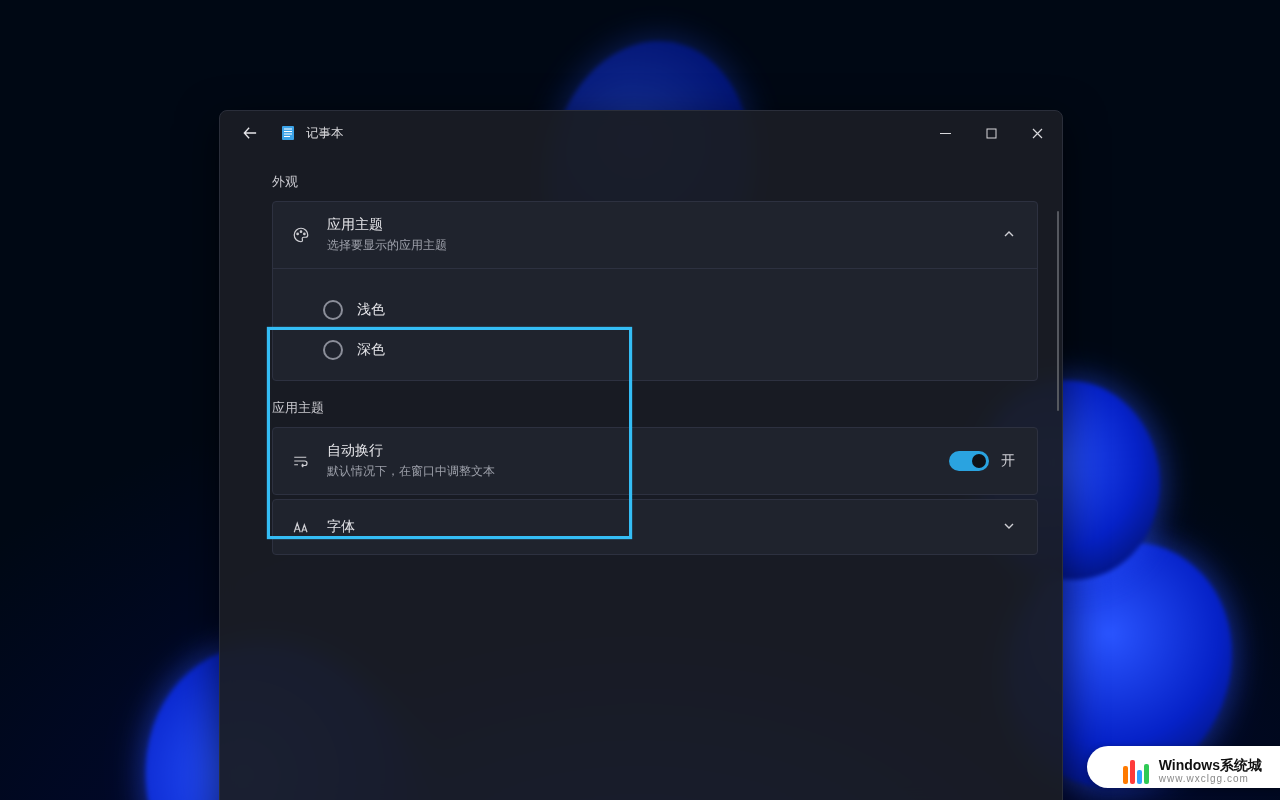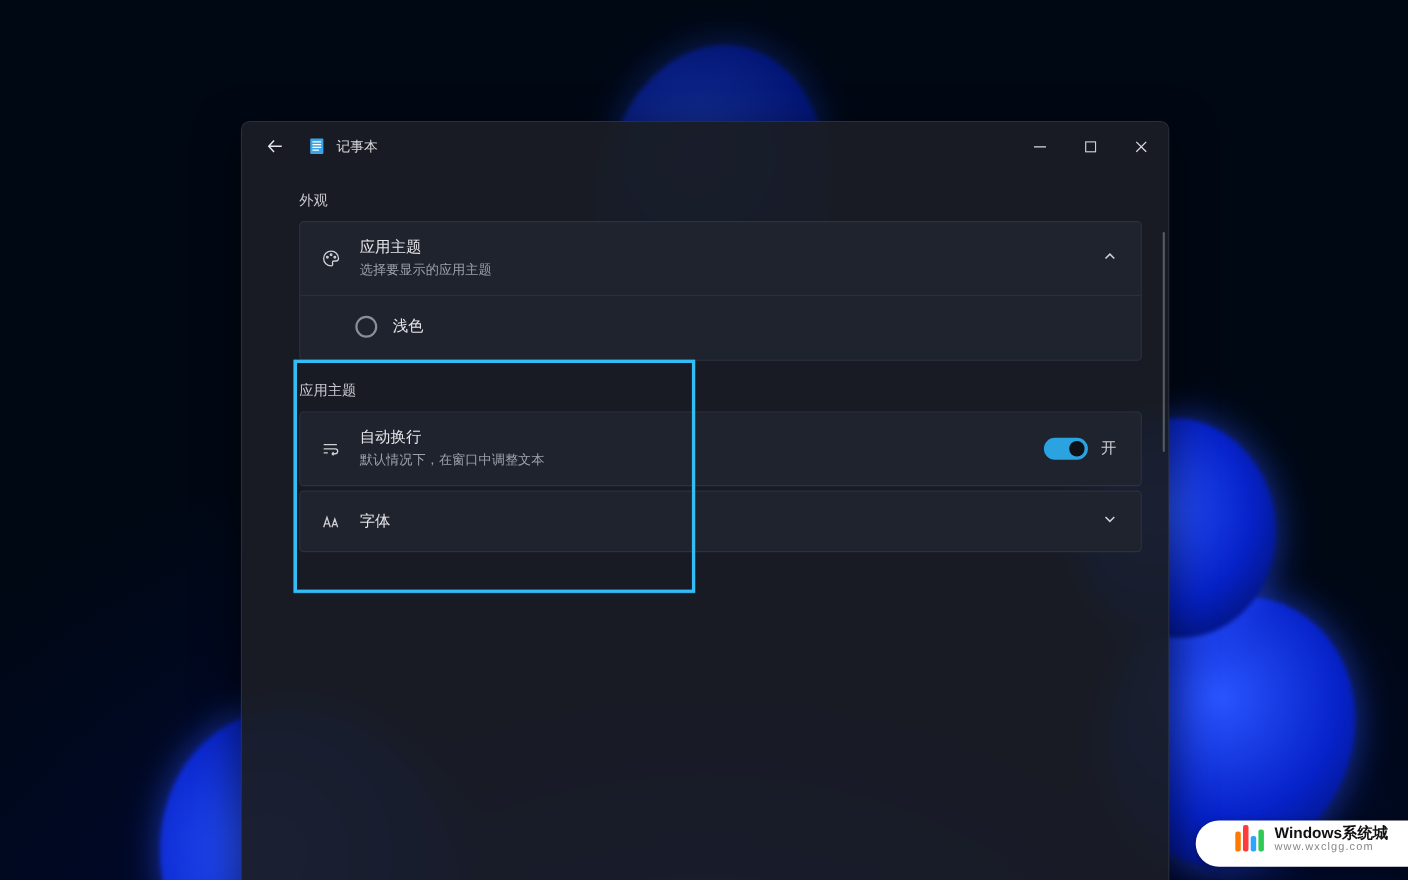--- a/index.html
+++ b/index.html
@@ -54,21 +54,21 @@
 
   .highlight { position:absolute; border:3px solid #34bdf5; box-shadow:0 0 1px #34bdf5; pointer-events:none; }
 
   .toggle { display:flex; align-items:center; gap:12px; }
   .switch { width:40px; height:20px; border-radius:10px; background:#2aa3e0; position:relative; cursor:pointer; }
   .switch::after { content:""; position:absolute; right:3px; top:3px; width:14px; height:14px; background:#0f1116; border-radius:50%; }
   .toggle-label { font-size:14px; }
 
   .watermark {
     position:absolute; right:0; bottom:12px; height:42px; padding:4px 18px 4px 36px;
-    background:#fff; border-radius:21px 0 0 21px; display:flex; align-items:flex-start; gap:10px;
+    background:#fff; border-radius:21px 0 0 21px; display:flex; align-items:flex-end; gap:10px;
     box-shadow:0 1px 6px rgba(0,0,0,.3);
   }
   .wm-logo { display:flex; gap:2px; align-items:flex-end; }
   .wm-logo span { width:5px; border-radius:2px; display:block; }
   .wm-text { display:flex; flex-direction:column; line-height:1.1; }
   .wm-title { font-size:14px; font-weight:700; color:#111; }
   .wm-url { font-size:10px; letter-spacing:1px; color:#888; }
 </style>
 </head>
 <body>
@@ -129,24 +129,28 @@
         <div class="row-text">
           <span class="row-title">应用主题</span>
           <span class="row-sub">选择要显示的应用主题</span>
         </div>
         <span class="row-action">
           <svg width="12" height="12" viewBox="0 0 12 12" fill="none" stroke="currentColor" stroke-width="1.4">
               <path d="M2 8 L6 4 L10 8"></path>
             </svg>
         </span>
       </div>
-      <div class="expander" style="padding:8px 0 10px;text-align:right;">
+      <div class="expander" style="padding:21px 0 10px;text-align:right;">
         <div class="radio-row">
           <span class="radio"></span>
           <span>浅色</span>
+        </div>
+        <div class="radio-row">
+          <span class="radio"></span>
+          <span>深色</span>
         </div>
       </div>
     </div>
 
     <div class="highlight" style="left:47px; top:172px; width:365px; height:212px;"></div>
 
     <div class="section-label" style="margin-top:18px;">应用主题</div>
 
     <div class="card" style="margin-top:4px;">
       <div class="row">

